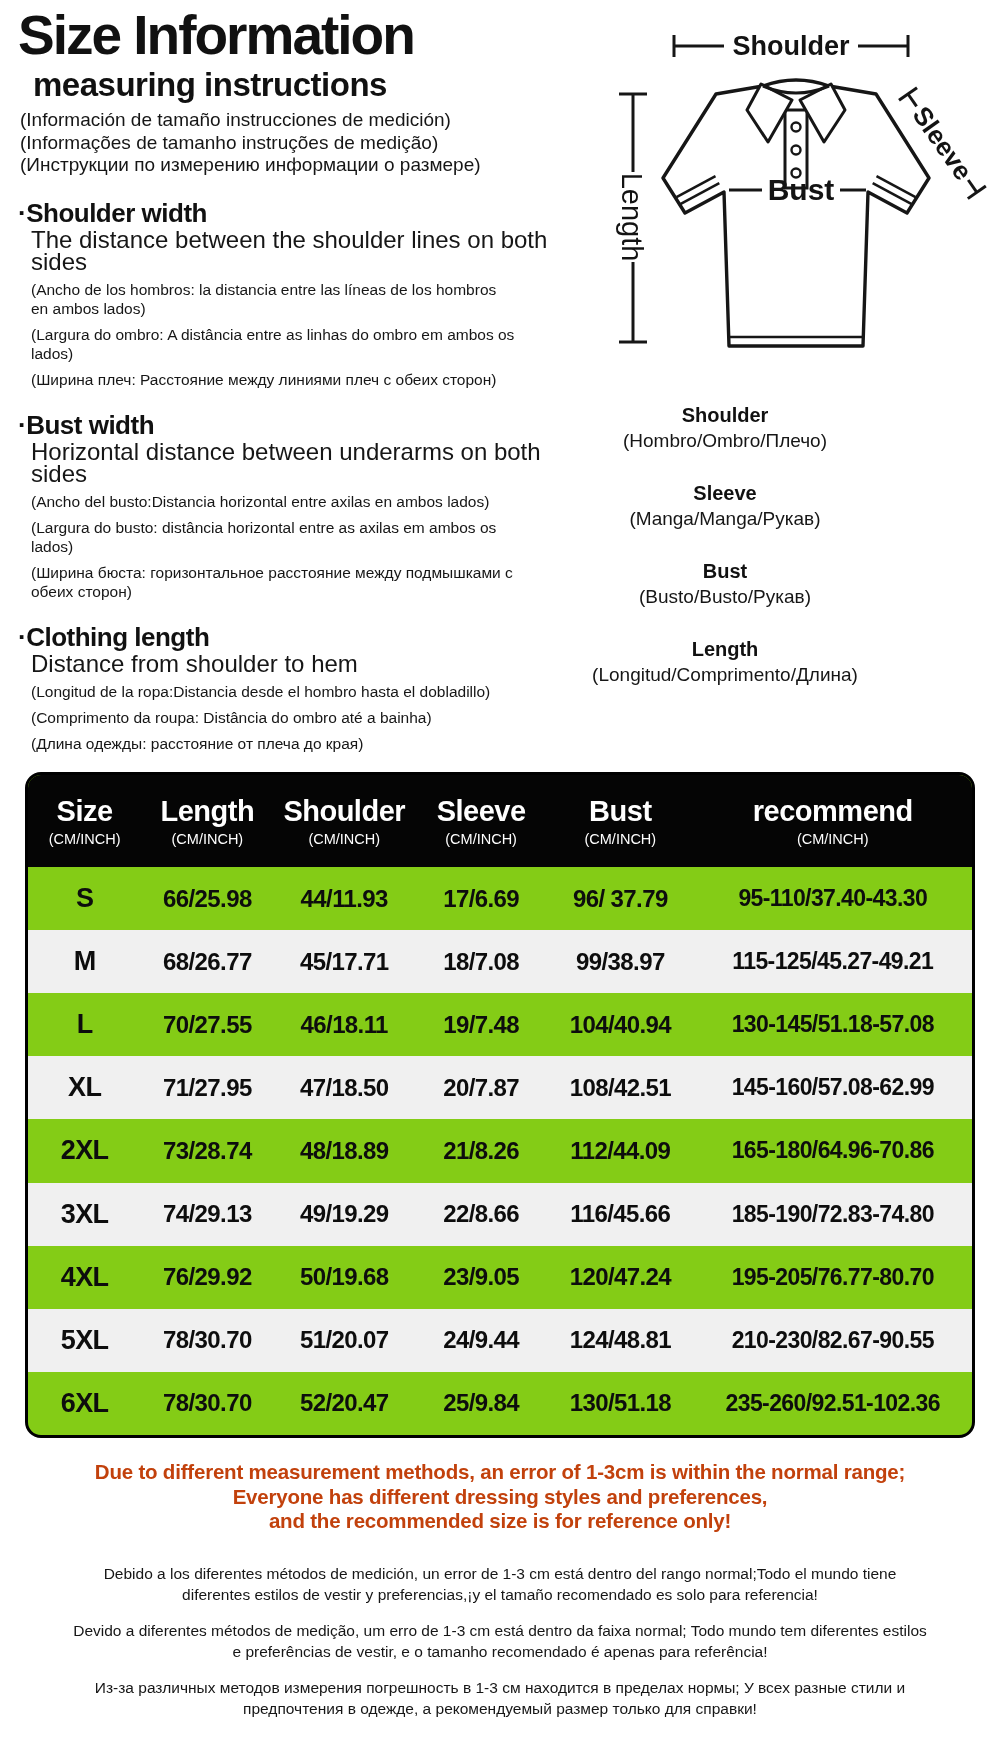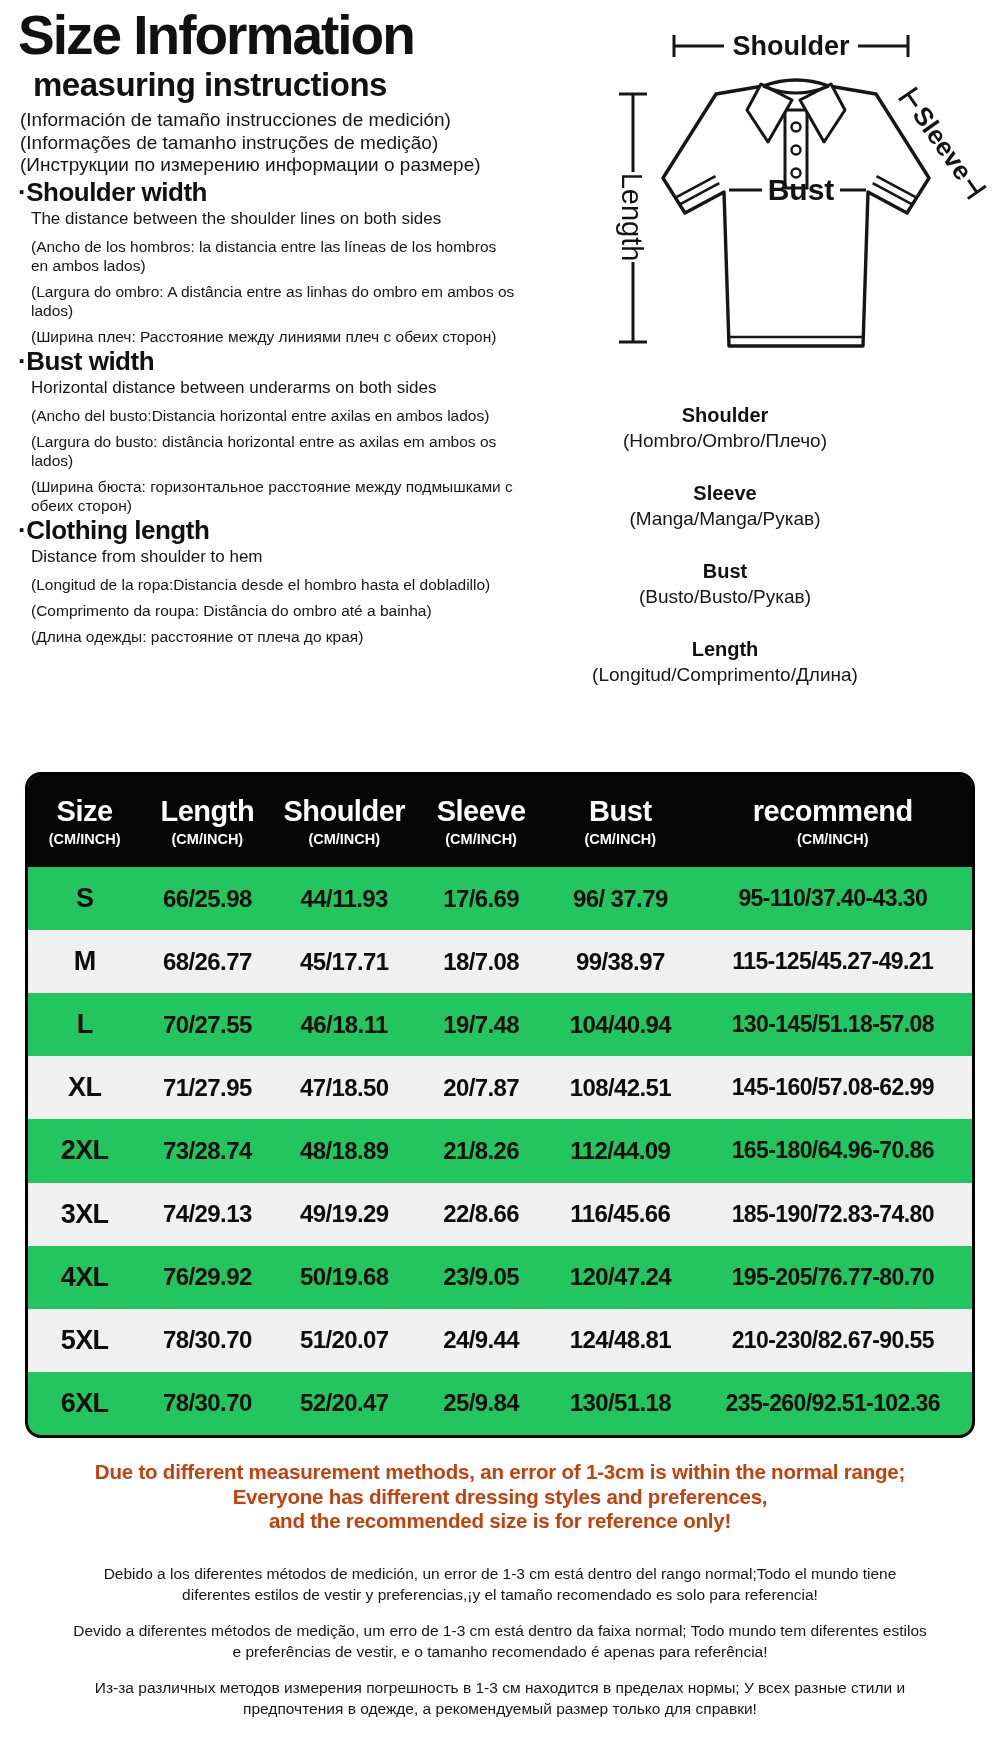--- a/index.html
+++ b/index.html
@@ -8,45 +8,45 @@
     width:1000px; height:1737px; position:relative; overflow:hidden;
     color:#161616; font-family:"Liberation Sans", sans-serif;
   }
 
   
   .left-col { position:absolute; left:18px; top:6px; width:545px; }
   .title { font-size:55px; font-weight:bold; letter-spacing:-2px; line-height:1.08; color:#111; }
   .subtitle { font-size:33px; font-weight:bold; letter-spacing:-0.5px; margin:1px 0 5px 15px; color:#111; }
   .sub-tr { font-size:19px; line-height:22.5px; margin-left:2px; }
 
-  .msec { }
+  .msec { margin-top:21px; }
   .msec-title { font-size:26px; font-weight:bold; letter-spacing:-0.5px; color:#111; }
-  .msec-desc { font-size:17px; line-height:22px; margin-left:13px; }
+  .msec-desc { font-size:24px; line-height:22px; margin-left:13px; }
   .msec-tr { font-size:15.5px; line-height:19px; margin:7px 0 0 13px; width:484px; }
 
   
   .diagram { position:absolute; left:556px; top:10px; width:440px; height:360px; }
   .legend { position:absolute; left:545px; top:404px; width:360px; text-align:center; }
   .legend-item { margin-bottom:30px; }
   .legend-term { font-size:20px; font-weight:bold; color:#111; }
   .legend-tr { font-size:19px; margin-top:3px; }
 
   
   .size-table {
     position:absolute; left:25px; top:772px; width:950px; height:666px;
     border:3px solid #000; border-radius:16px; overflow:hidden;
-    display:flex; flex-direction:column; background:#22c55e;
+    display:flex; flex-direction:column; background:#84cc16;
   }
   .thead {
     background:#050505; color:#fff; height:92px; flex:0 0 92px;
     display:grid; grid-template-columns:12% 14% 15% 14% 15.5% auto;
   }
   .hcell { display:flex; flex-direction:column; align-items:center; justify-content:center; }
   .hlabel { font-size:29px; font-weight:bold; letter-spacing:-0.5px; }
-  .hunit { font-size:14.5px; font-weight:bold; margin-top:3px;text-align:center; }
+  .hunit { font-size:14.5px; font-weight:normal; margin-top:3px;text-align:center; }
   .tbody { flex:1; display:flex; flex-direction:column; }
   .trow { flex:1; display:grid; grid-template-columns:12% 14% 15% 14% 15.5% auto; align-items:center; }
   .trow.alt { background:#f0f0f0; }
   .tcell { text-align:center; font-weight:bold; font-size:24px; letter-spacing:-0.6px; color:#0d0d0d; }
   .c-size { font-size:27px; }
   .c-recommend { font-size:23px; }
 
   
   .footer { position:absolute; left:30px; top:1460px; width:940px; text-align:center; }
   .notice-line { font-size:20.5px; font-weight:bold; line-height:24.5px; letter-spacing:-0.2px; color:#c2410c; }

